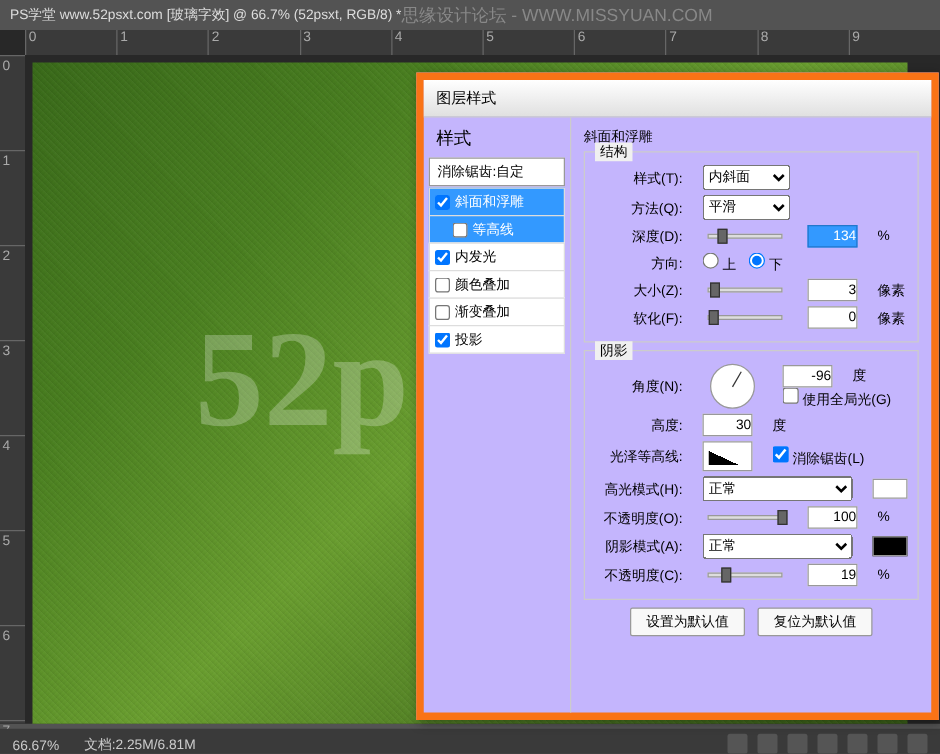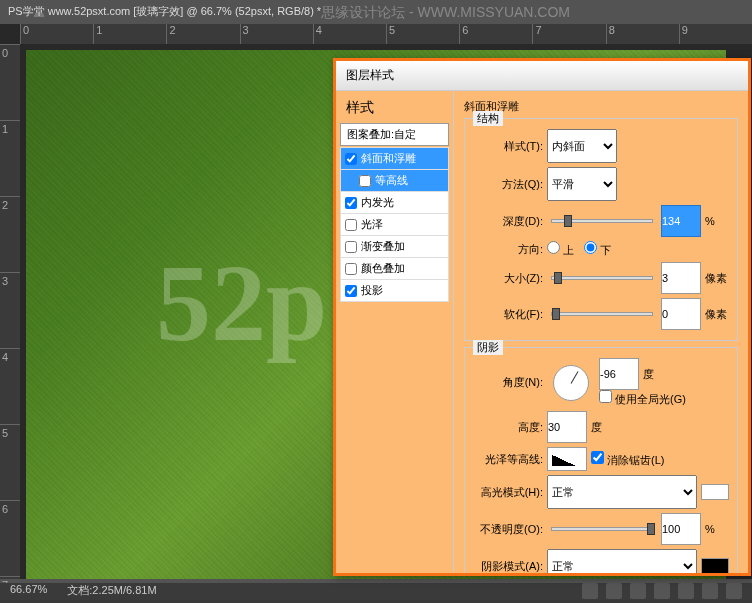--- a/index.html
+++ b/index.html
@@ -8,43 +8,43 @@
 .watermark{color:#888;font-size:14px}
 .canvas-area{position:absolute;top:24px;left:0;right:0;bottom:24px;background:#282828}
 .ruler-h{position:absolute;top:0;left:20px;right:0;height:20px;background:#3a3a3a;color:#aaa;font-size:9px;display:flex}
 .ruler-h span{position:relative;width:76px;border-left:1px solid #666;padding-left:2px}
 .ruler-v{position:absolute;top:20px;left:0;width:20px;bottom:0;background:#3a3a3a;color:#aaa;font-size:9px}
 .ruler-v span{display:block;height:76px;border-top:1px solid #666;padding:2px 0 0 2px;writing-mode:horizontal-tb}
 .canvas{position:absolute;top:20px;left:20px;right:0;bottom:0;overflow:hidden}
 .grass{position:absolute;top:6px;left:6px;width:700px;height:540px;background:linear-gradient(135deg,#3a6b1a 0%,#4a8020 25%,#6ba030 50%,#4d7a22 75%,#3d6518 100%);background-size:100% 100%}
 .grass::before{content:"";position:absolute;inset:0;background:repeating-linear-gradient(45deg,rgba(0,0,0,0.05) 0px,transparent 2px,rgba(255,255,255,0.03) 4px),repeating-linear-gradient(-45deg,rgba(0,0,0,0.04) 0px,transparent 3px)}
 .glass-text{position:absolute;top:190px;left:130px;font-size:110px;font-weight:bold;color:rgba(255,255,255,0.25);text-shadow:0 2px 4px rgba(0,0,0,0.3),inset 0 0 10px rgba(255,255,255,0.5);font-family:Liberation Serif, serif}
-.statusbar{position:absolute;bottom:0;left:0;right:0;height:20px;background:#3a3a3a;color:#ccc;display:flex;align-items:flex-start;padding:0 10px;gap:20px;font-size:11px}
+.statusbar{position:absolute;bottom:0;left:0;right:0;height:20px;background:#3a3a3a;color:#ccc;display:flex;align-items:flex-end;padding:0 10px;gap:20px;font-size:11px}
 .status-icons{margin-left:auto;display:flex;gap:8px}
 .status-icons span{width:16px;height:16px;background:#555;border-radius:2px}
-.dialog{position:absolute;top:58px;left:333px;width:418px;height:518px;background:#fdba74;border:3px solid #f97316;box-shadow:2px 2px 8px rgba(0,0,0,0.4)}
+.dialog{position:absolute;top:58px;left:333px;width:418px;height:518px;background:#c4b5fd;border:6px solid #f97316;box-shadow:2px 2px 8px rgba(0,0,0,0.4)}
 .dialog-title{background:linear-gradient(#fff,#e0e0e0);padding:6px 10px;font-size:12px;border-bottom:1px solid #ccc}
 .dialog-body{display:flex;height:calc(100% - 30px)}
 .styles-col{width:118px;border-right:1px solid #ccc;padding:4px}
 .styles-header{padding:4px 6px;font-size:14px}
 .blend-opts{background:#fff;border:1px solid #999;padding:3px 6px;margin:2px 0}
 .style-item{display:flex;align-items:center;padding:3px 4px;gap:4px;background:#fff;border:1px solid #ddd;margin-top:-1px}
 .style-item.selected{background:#3399ff;color:#fff}
 .style-item.sub{padding-left:18px}
 .style-item input[type=checkbox]{width:12px;height:12px}
 .right-col{flex:1;padding:8px 10px;overflow:hidden}
 .group-title{font-size:11px;margin-bottom:4px}
 .fieldset{border:1px solid #ccc;padding:6px 8px;margin-bottom:6px;position:relative}
 .fieldset-label{position:absolute;top:-8px;left:8px;background:#f0f0f0;padding:0 4px;font-size:11px}
-.row{display:flex;align-items:center;margin:4px 0;gap:4px}
+.row{display:flex;align-items:center;margin:4px 0;gap:16px}
 .row-label{width:70px;text-align:right;font-size:11px}
-.row select{flex:0 0 70px;font-size:11px;height:34px}
+.row select{flex:0 0 70px;font-size:11px;height:20px}
 .slider{flex:1;height:4px;background:#ddd;border:1px solid #999;position:relative;margin:0 4px}
 .slider-thumb{position:absolute;top:-5px;width:8px;height:12px;background:#666;border:1px solid #333}
-.num-input{width:40px;height:32px;font-size:11px;text-align:left;border:1px solid #999}
+.num-input{width:40px;height:18px;font-size:11px;text-align:right;border:1px solid #999}
 .num-input.hl{background:#3399ff;color:#fff;border-color:#2277cc}
 .unit{font-size:11px;width:24px}
 .radio-row{display:flex;gap:10px;align-items:center}
 .angle-ctrl{width:36px;height:36px;border:1px solid #999;border-radius:50%;background:#fff;position:relative;margin:0 6px}
 .angle-ctrl::after{content:"";position:absolute;top:50%;left:50%;width:14px;height:1px;background:#333;transform-origin:left;transform:rotate(-60deg)}
 .contour{width:40px;height:24px;border:1px solid #999;background:#fff;position:relative}
 .contour::after{content:"";position:absolute;top:4px;left:4px;right:4px;bottom:4px;background:linear-gradient(to top right,#000 0%,#000 40%,transparent 40%)}
 .swatch{width:28px;height:16px;border:1px solid #999}
 .swatch.white{background:#fff}
 .swatch.black{background:#000}
@@ -101,44 +101,40 @@
       <span></span>
       <span></span>
   </div>
 </div>
 
 <div class="dialog">
   <div class="dialog-title">图层样式</div>
   <div class="dialog-body">
     <div class="styles-col">
       <div class="styles-header">样式</div>
-      <div class="blend-opts">图案叠加:自定</div>
+      <div class="blend-opts">消除锯齿:自定</div>
       <div class="style-item selected">
           <input type="checkbox" checked="" style="">
           <span>斜面和浮雕</span>
         </div>
       <div class="style-item sub selected">
           <input type="checkbox" style="">
           <span>等高线</span>
         </div>
       <div class="style-item">
           <input type="checkbox" checked="" style="">
           <span>内发光</span>
         </div>
       <div class="style-item">
           <input type="checkbox" style="">
-          <span>光泽</span>
+          <span>颜色叠加</span>
         </div>
       <div class="style-item">
           <input type="checkbox" style="">
           <span>渐变叠加</span>
-        </div>
-      <div class="style-item">
-          <input type="checkbox" style="">
-          <span>颜色叠加</span>
         </div>
       <div class="style-item">
           <input type="checkbox" checked="" style="">
           <span>投影</span>
         </div>
     </div>
 
     <div class="right-col">
       <div class="group-title">斜面和浮雕</div>
 
@@ -226,15 +222,19 @@
         <div class="row">
             <span class="row-label">不透明度(C):</span>
             <div class="slider">
               <div class="slider-thumb" style="left:18%"></div>
             </div>
             <input class="num-input" value="19" style="">
             <span class="unit">%</span>
           </div>
       </div>
 
+      <div class="btns">
+        <button class="btn">设置为默认值</button>
+        <button class="btn">复位为默认值</button>
+      </div>
     </div>
   </div>
 </div>
 
 </body></html>

